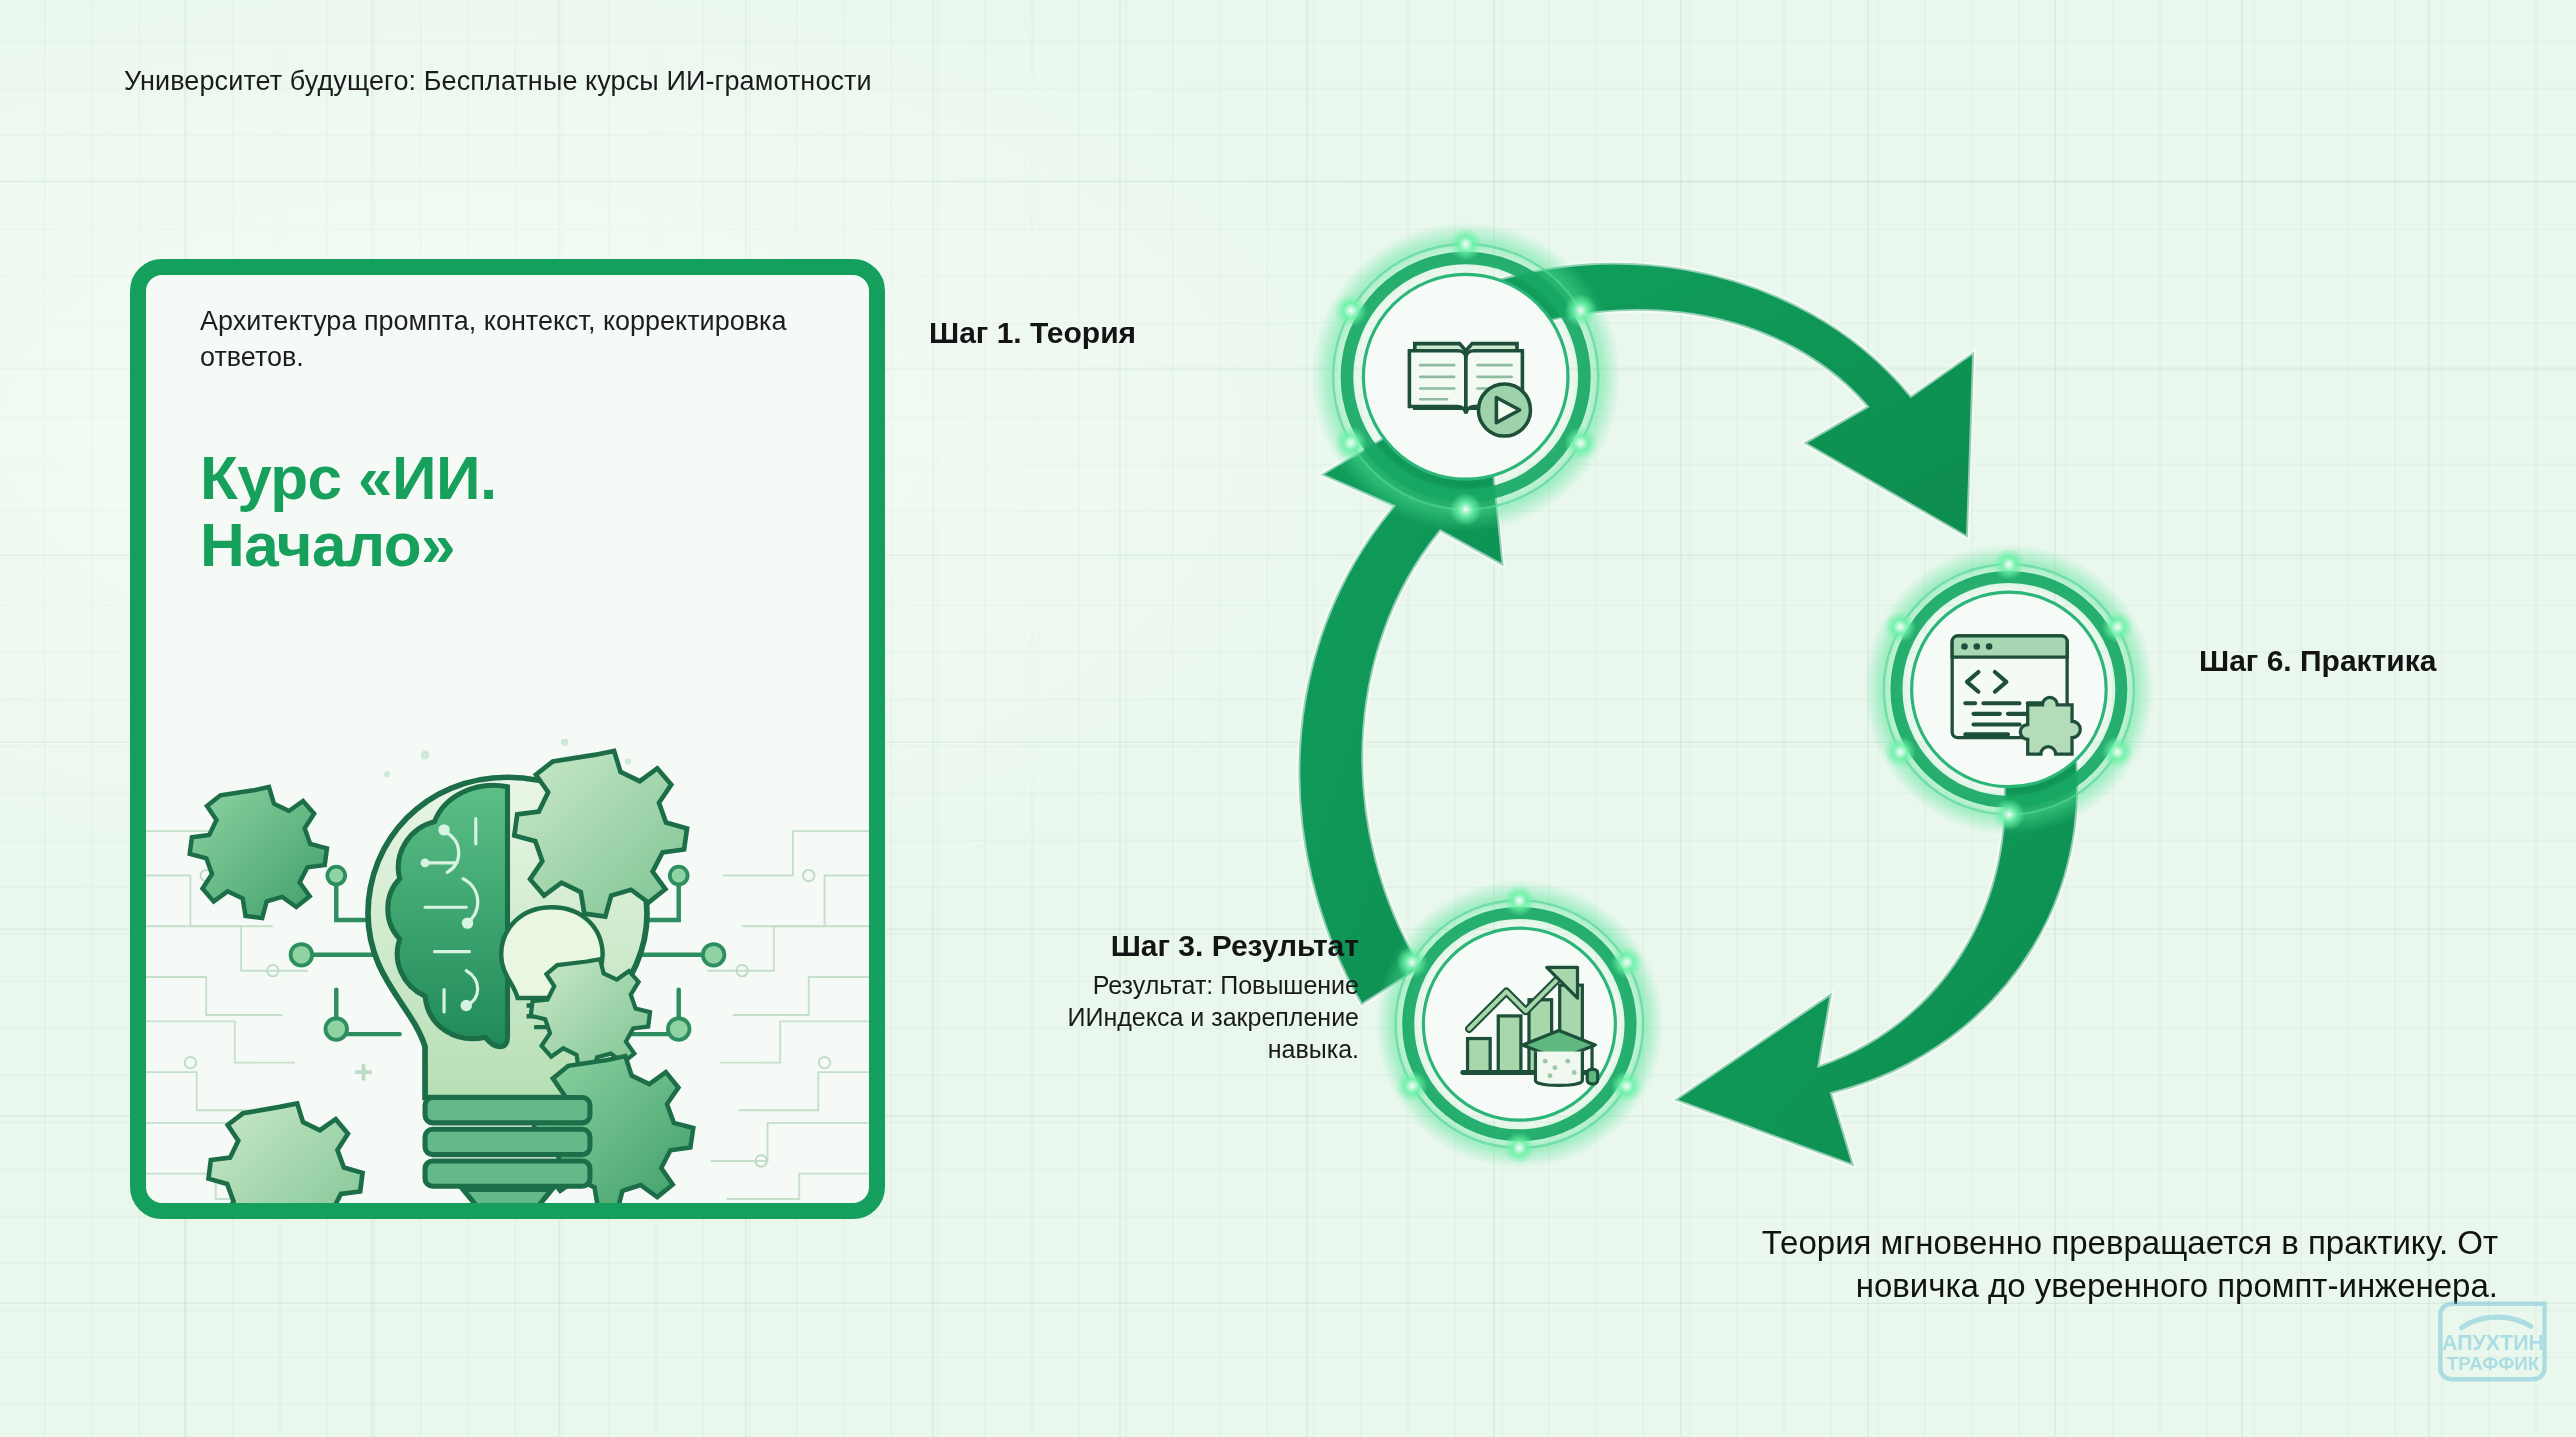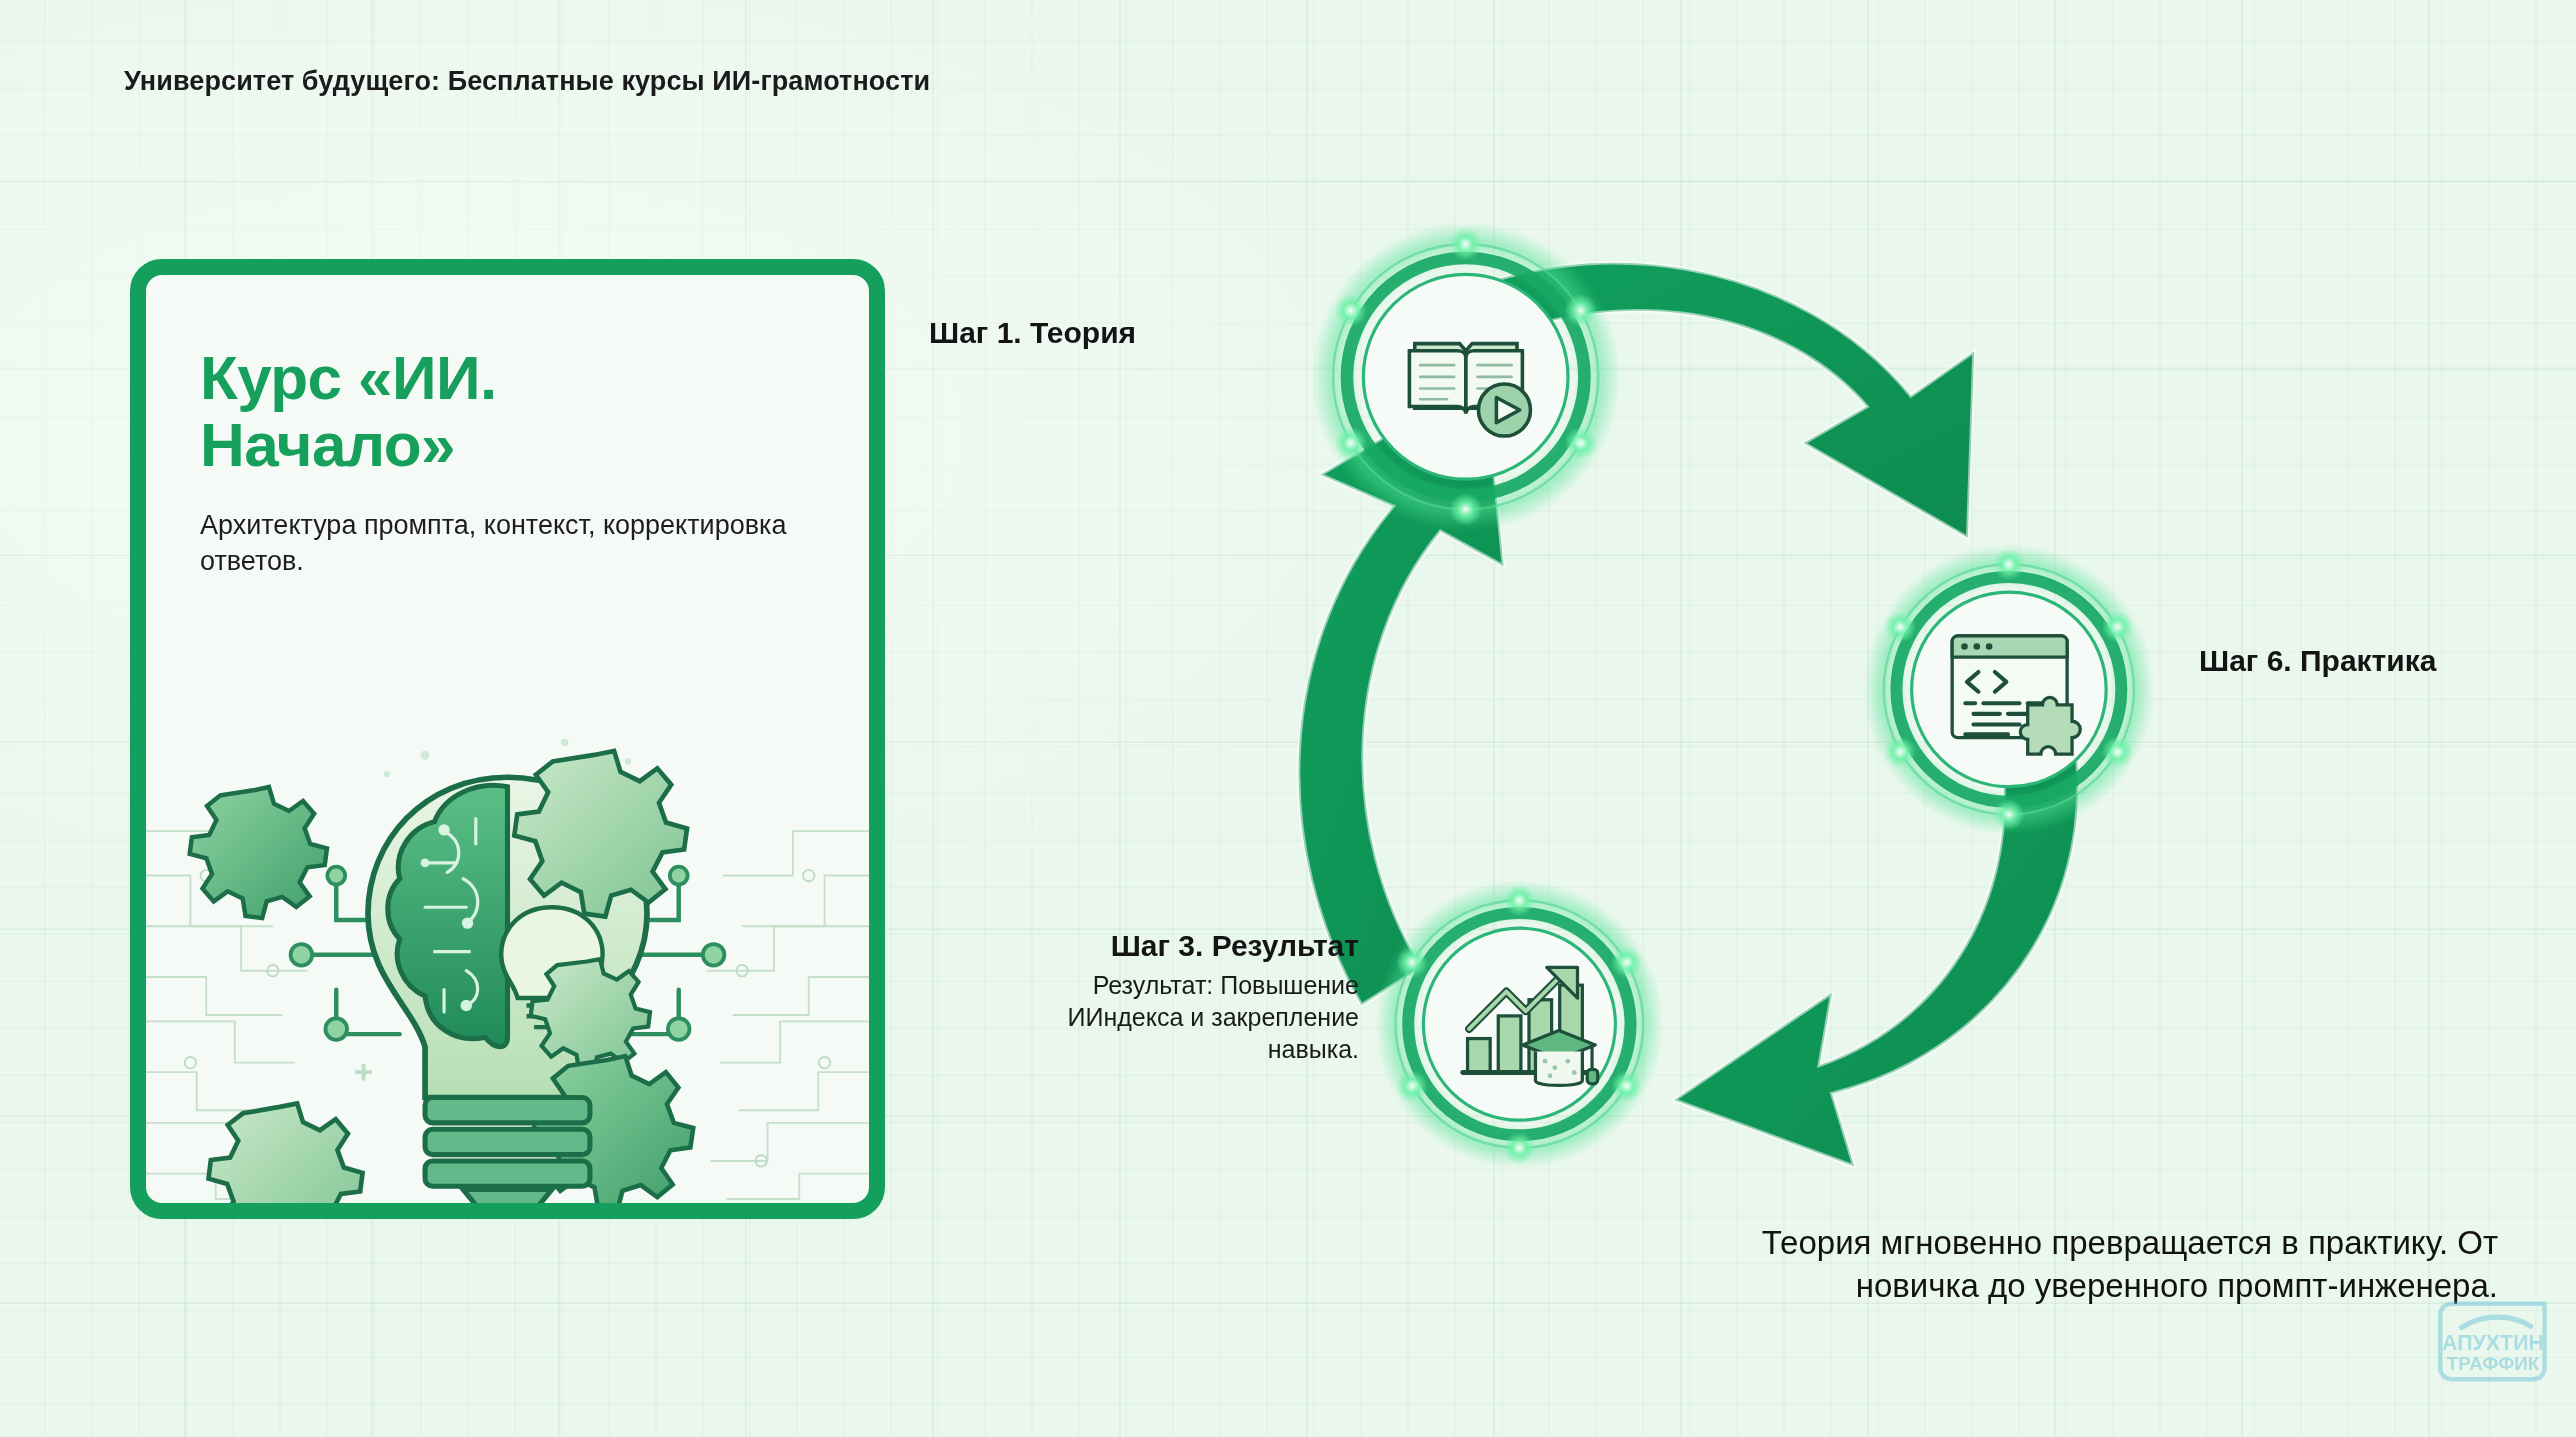--- a/index.html
+++ b/index.html
@@ -28,21 +28,21 @@
   
   #bg-wash{
     position:absolute;inset:0;
     background:radial-gradient(ellipse 60% 55% at 18% 30%, rgba(255,255,255,.55), rgba(255,255,255,0) 70%);
     pointer-events:none;
   }
 
   
   #header-title{
     position:absolute;left:124px;top:66px;
-    font-size:27px;font-weight:700;color:#1b1b1b;
+    font-size:27px;font-weight:400;color:#1b1b1b;
     letter-spacing:0.1px;white-space:nowrap;
   }
 
   
   #course-card{
     position:absolute;left:130px;top:259px;
     width:755px;height:960px;
     border:16.4px solid #14a05c;
     border-radius:32px;
     background:#f6faf7;
@@ -87,22 +87,22 @@
 </head>
 <body>
 
 <div id="bg-grid"></div>
 <div id="bg-wash"></div>
 
 <div id="header-title">Университет будущего: Бесплатные курсы ИИ-грамотности</div>
 
 <div id="course-card">
   <div id="card-inner">
+    <div id="card-subtitle">Архитектура промпта, контекст, корректировка ответов.</div>
     <div id="card-title">Курс «ИИ. Начало»</div>
-    <div id="card-subtitle">Архитектура промпта, контекст, корректировка ответов.</div>
 
     <div id="card-art">
       <svg viewBox="0 0 1140 800" preserveAspectRatio="xMidYMid meet">
         <defs>
           <linearGradient id="brainG" x1="0" y1="0" x2="0" y2="1">
             <stop offset="0" stop-color="#5cbf86"></stop>
               <stop offset="1" stop-color="#1f8a59"></stop>
           </linearGradient>
           <linearGradient id="bulbG" x1="0" y1="0" x2="0" y2="1">
             <stop offset="0" stop-color="#eaf6e6"></stop>

